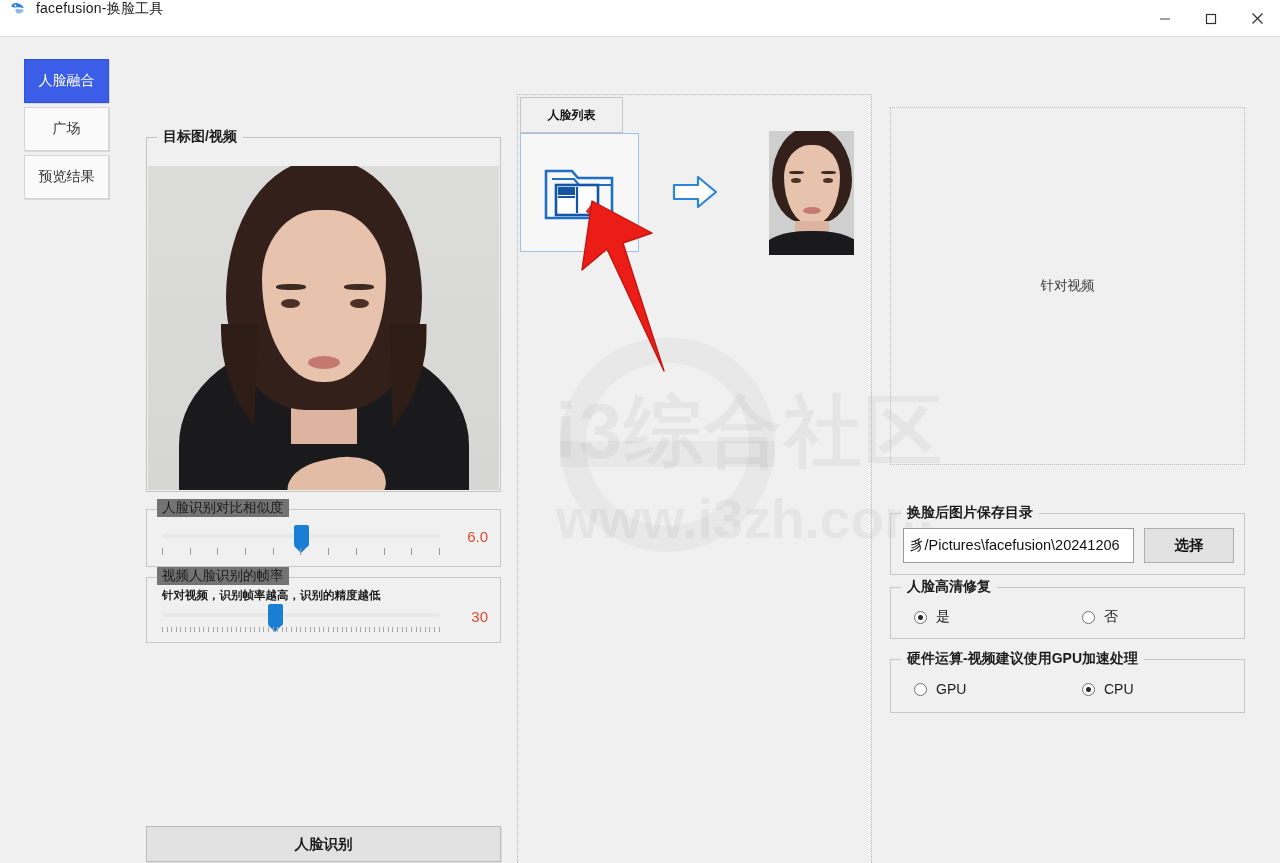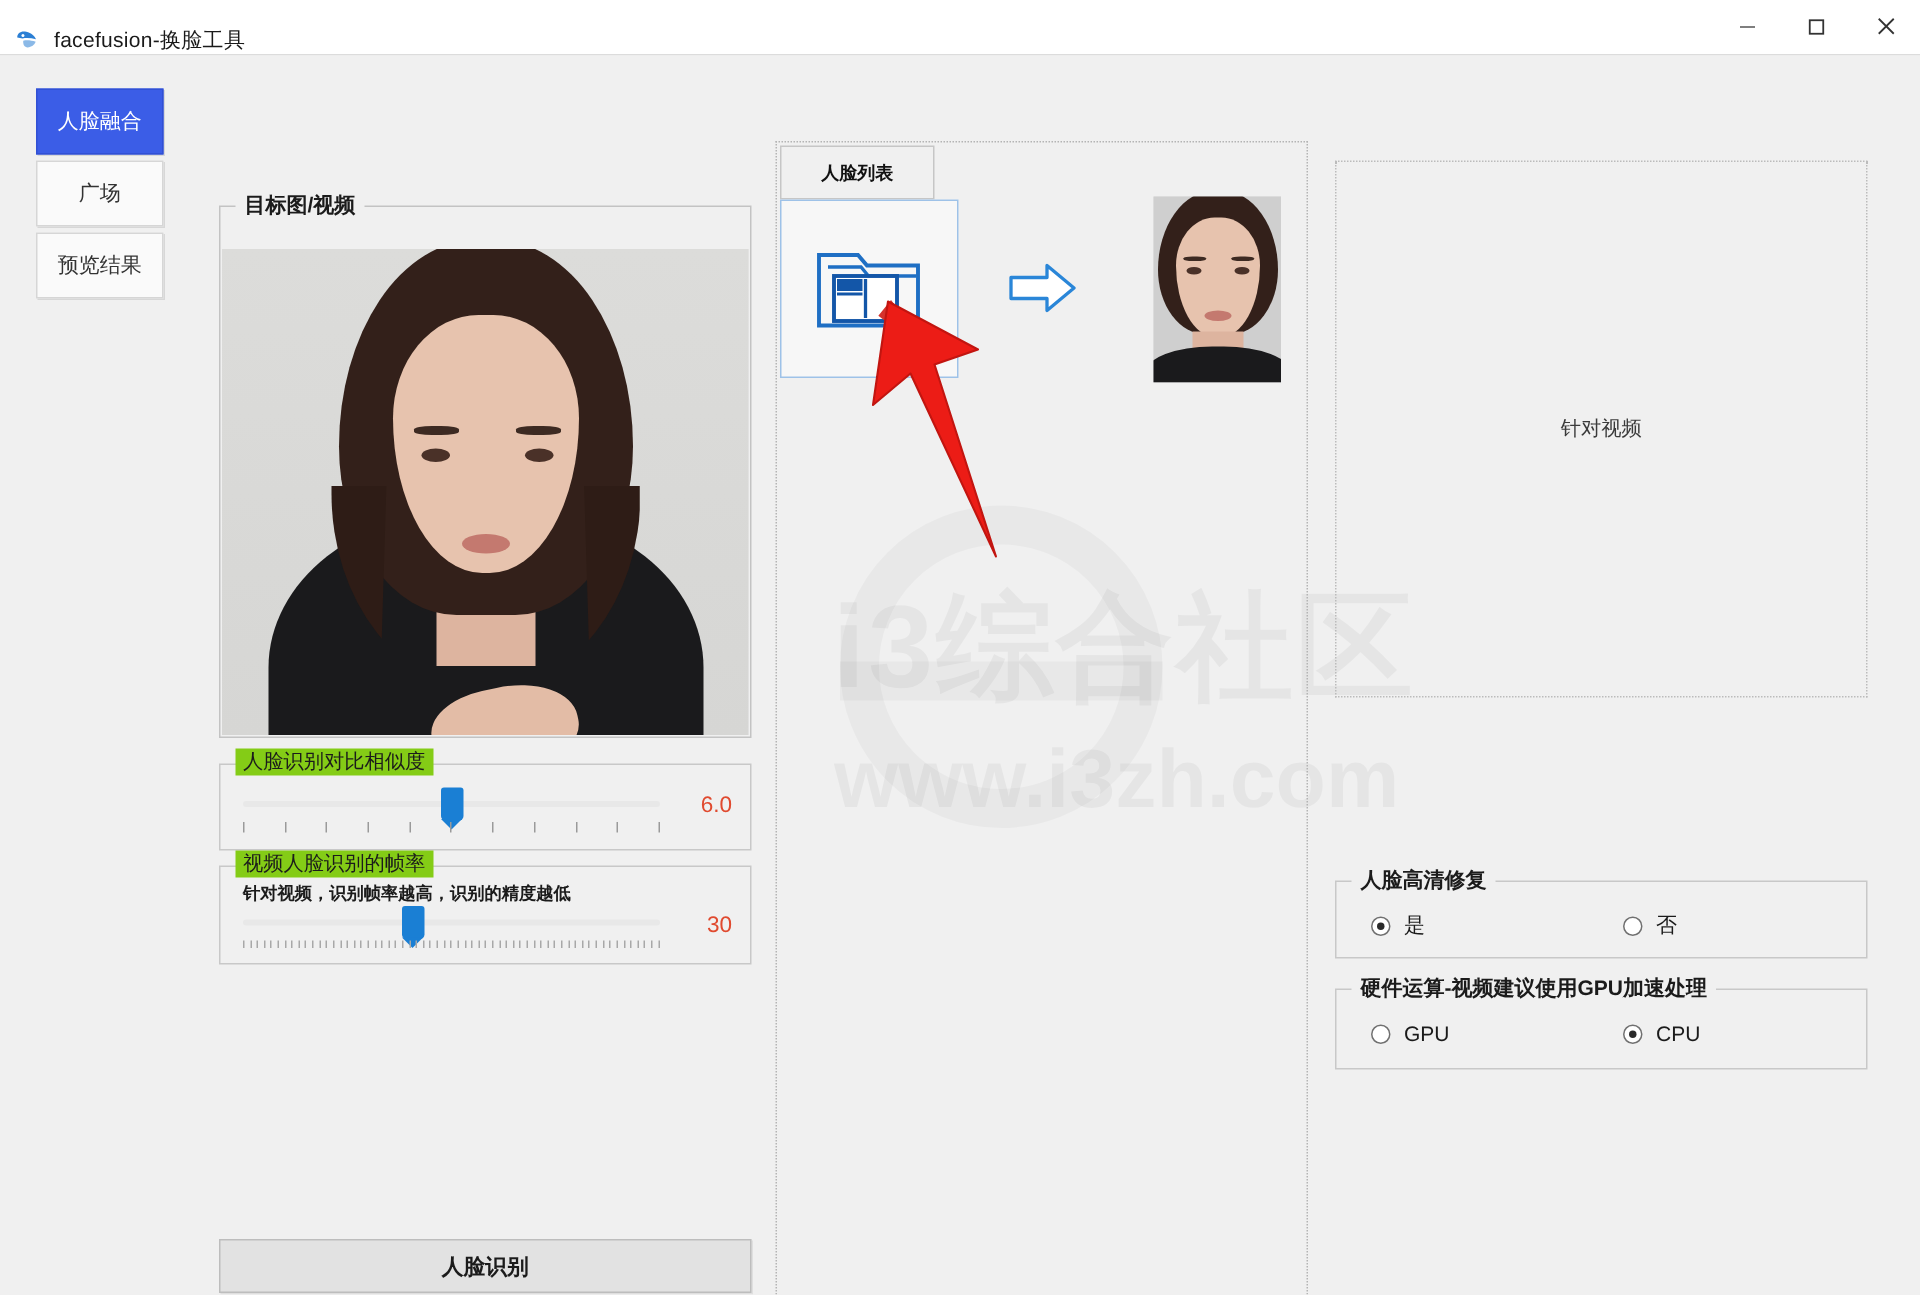--- a/index.html
+++ b/index.html
@@ -9,21 +9,21 @@
     font-family:"Liberation Sans","DejaVu Sans",sans-serif;
     background:#f0f0f0;
     overflow:hidden;
     position:relative;
   }
 
   
   #titlebar{
     position:absolute; left:0; top:0; width:1280px; height:37px;
     background:#ffffff; border-bottom:1px solid #dcdcdc;
-    display:flex; align-items:flex-end;
+    display:flex; align-items:flex-start;
   }
   #app-icon{ margin-left:10px; width:18px; height:18px; position:relative; flex:0 0 auto;}
   #app-title{
     margin-left:8px; font-size:14px; color:#1a1a1a; letter-spacing:.2px;
   }
   .wbtns{ margin-left:auto; display:flex; height:37px; }
   .wbtn{
     width:46px; height:37px; display:flex; align-items:center; justify-content:center;
     color:#444;
   }
@@ -83,21 +83,21 @@
   
   #target-box{ left:146px; top:68px; width:355px; height:355px; border:1px solid #c3c3c3; }
   #target-img{
     position:absolute; left:1px; top:28px; right:1px; bottom:1px;
     background:#d9d9d9; overflow:hidden;
   }
 
   #sim-box{ left:146px; top:440px; width:355px; height:58px; }
   #fps-box{ left:146px; top:508px; width:355px; height:66px; }
 
-  .slider-label{ position:absolute; left:10px; top:-11px; background:#84cc16; padding:0 5px;
+  .slider-label{ position:absolute; left:10px; top:-11px; background:#737373; padding:0 5px;
     font-size:13.5px; color:#1b1b1b; white-space:nowrap; }
   .slider-sub{ position:absolute; left:15px; top:10px; font-size:11.5px; color:#1b1b1b;
     font-weight:bold; white-space:nowrap; }
 
   .slider-wrap{ position:absolute; }
   .track{
     position:absolute; height:4px; background:#e8e8e8; border-radius:2px;
     left:0; right:0; top:0;
   }
   .thumb{
@@ -419,20 +419,25 @@
   <div id="red-arrow">
     <svg width="120" height="190" viewBox="0 0 120 190">
       <path d="M104 184 L47 62 L22 83 L32 14 L92 46 L63 56 Z" fill="#ec1c16" stroke="#c21510" stroke-width="1.4" stroke-linejoin="round"></path>
     </svg>
   </div>
 
   <div id="preview-box">
     <div id="preview-text">针对视频</div>
   </div>
 
+  <div class="groupbox" id="save-box">
+    <div class="group-label">换脸后图片保存目录</div>
+    <div id="path-input">豸/Pictures\facefusion\20241206</div>
+    <div id="btn-choose">选择</div>
+  </div>
 
   <div class="groupbox" id="hw-box">
     <div class="group-label">硬件运算-视频建议使用GPU加速处理</div>
     <div class="radio-row" style="top:21px;">
       <div class="radio" style="left:14px;">
         <span class="dot"></span>
         <span>GPU</span>
       </div>
       <div class="radio on" style="left:182px;">
         <span class="dot"></span>

